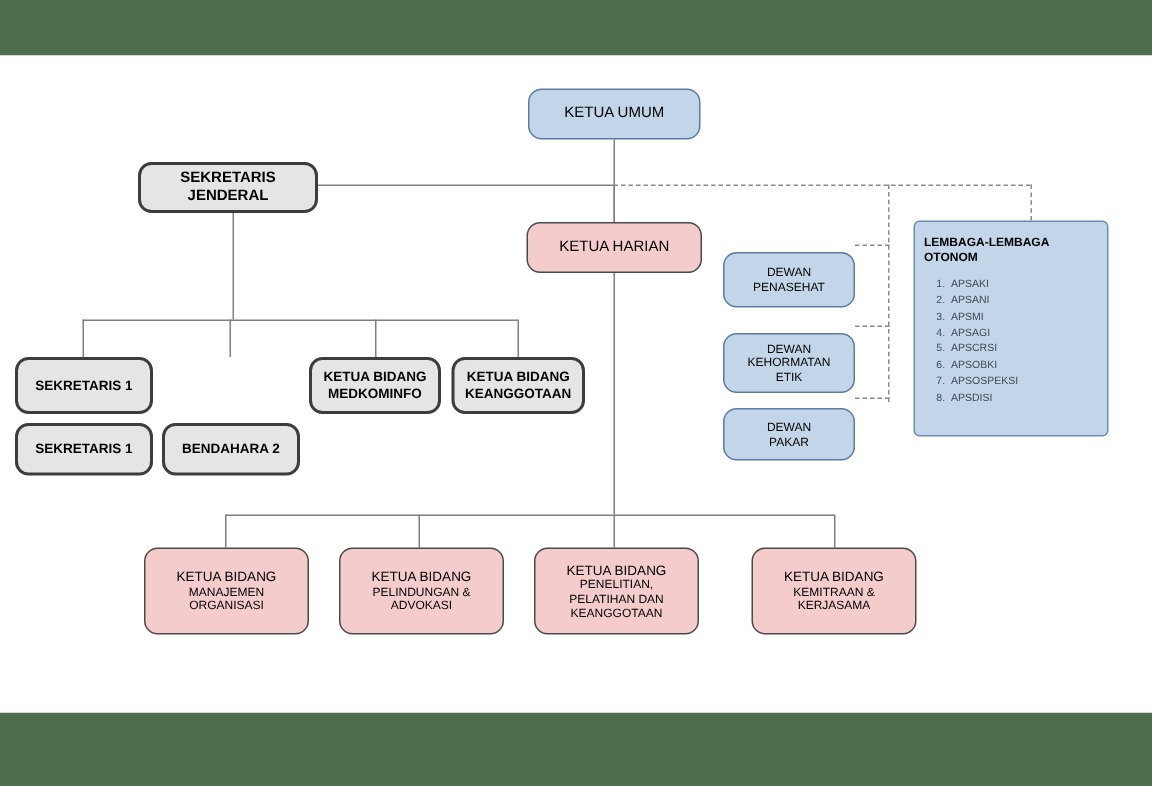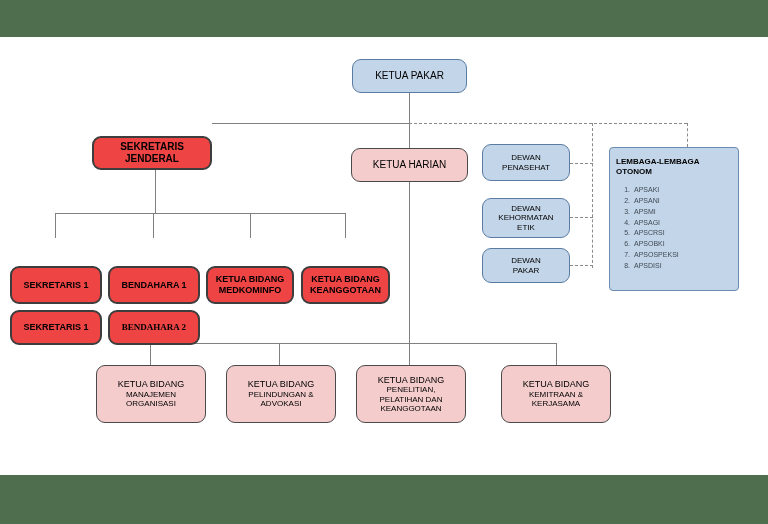--- a/index.html
+++ b/index.html
@@ -62,26 +62,26 @@
     text-align: center;
     border: 1px solid #444444;
     border-radius: 9px;
     color: #000000;
     line-height: 1.18;
     padding: 2px 3px;
     white-space: pre-line;
     z-index: 3;
   }
   .blue   { background: #c3d5e8; border-color: #5a7ca3; }
-  .yellow { background: #ef4444; border-color: #3d3d3d; border-width: 2px; font-weight: 700; margin-top: 28px; }
+  .yellow { background: #e5e5e5; border-color: #3d3d3d; border-width: 2px; font-weight: 700; }
   .pink   { background: #f4cccc; border-color: #4a4a4a; }
 
   .f10 { font-size: 10px; }
   .f9  { font-size: 9px; }
-  .f8  { font-size: 8px; }
+  .f8  { font-size: 8px; margin-top: 24px; }
 
   
   .stack {
     display: flex;
     flex-direction: column;
     align-items: center;
     justify-content: center;
     width: 100%;
   }
   .stack .l1 { font-size: 9px; }
@@ -146,44 +146,43 @@
     <div class="ln ln-v" style="left:250px; top:176px; height:25px;"></div>
     <div class="ln ln-v" style="left:345px; top:176px; height:25px;"></div>
 
     <div class="ln ln-v" style="left:409px; top:145px; height:161px;"></div>
     <div class="ln ln-h" style="left:150px; top:306px; width:406px;"></div>
     <div class="ln ln-v" style="left:150px; top:306px; height:22px;"></div>
     <div class="ln ln-v" style="left:279px; top:306px; height:22px;"></div>
     <div class="ln ln-v" style="left:409px; top:306px; height:22px;"></div>
     <div class="ln ln-v" style="left:556px; top:306px; height:22px;"></div>
 
-    <div class="node blue f10" id="node-root" style="left:352px; top:22px; width:115px; height:34px;">KETUA PAKAR</div>
+    <div class="node blue f10" id="node-root" style="left:352px; top:22px; width:115px; height:34px;">KETUA UMUM</div>
 
     <div class="node yellow f10" id="node-secgen" style="left:92px; top:71px; width:120px; height:34px;">SEKRETARIS
 JENDERAL</div>
 
     <div class="node pink f10" id="node-daily-chair" style="left:351px; top:111px; width:117px; height:34px;">KETUA HARIAN</div>
 
     <div class="node blue f8" style="left:482px; top:107px; width:88px; height:37px;">DEWAN
 PENASEHAT</div>
     <div class="node blue f8" style="left:482px; top:161px; width:88px; height:40px;">DEWAN
 KEHORMATAN
 ETIK</div>
     <div class="node blue f8" style="left:482px; top:211px; width:88px; height:35px;">DEWAN
 PAKAR</div>
 
     <div class="node yellow f9" style="left:10px; top:201px; width:92px; height:38px;">SEKRETARIS 1</div>
-    <div class="node yellow f9" style="left:108px; top:201px; width:92px; height:38px;">BENDAHARA 1</div>
     <div class="node yellow f9" style="left:206px; top:201px; width:88px; height:38px;">KETUA BIDANG
 MEDKOMINFO</div>
     <div class="node yellow f9" style="left:301px; top:201px; width:89px; height:38px;">KETUA BIDANG
 KEANGGOTAAN</div>
 
     <div class="node yellow f9" style="left:10px; top:245px; width:92px; height:35px;">SEKRETARIS 1</div>
-    <div class="node yellow f9" style="left:108px; top:245px; width:92px; height:35px;font-family:Liberation Serif, serif;">BENDAHARA 2</div>
+    <div class="node yellow f9" style="left:108px; top:245px; width:92px; height:35px;">BENDAHARA 2</div>
 
     <div class="node pink" style="left:96px; top:328px; width:110px; height:58px;">
       <span class="stack">
         <span class="l1">KETUA BIDANG</span>
         <span class="l2">MANAJEMEN
 ORGANISASI</span>
       </span>
     </div>
     <div class="node pink" style="left:226px; top:328px; width:110px; height:58px;">
       <span class="stack">

